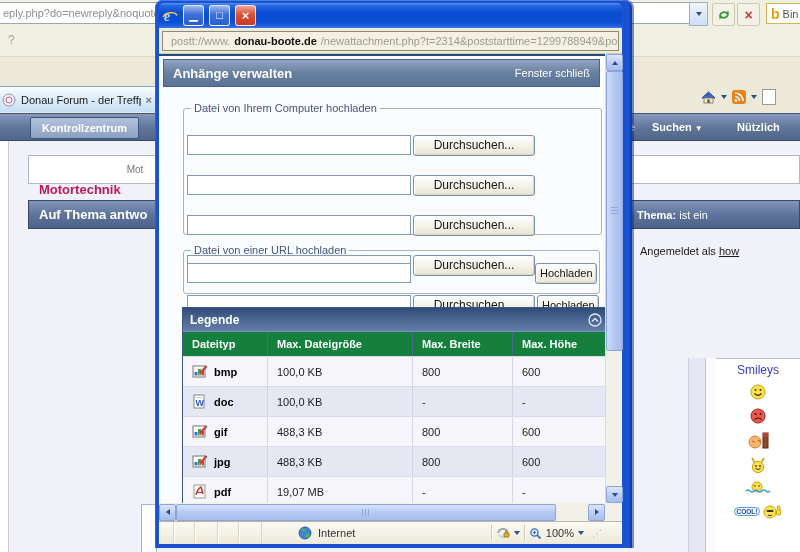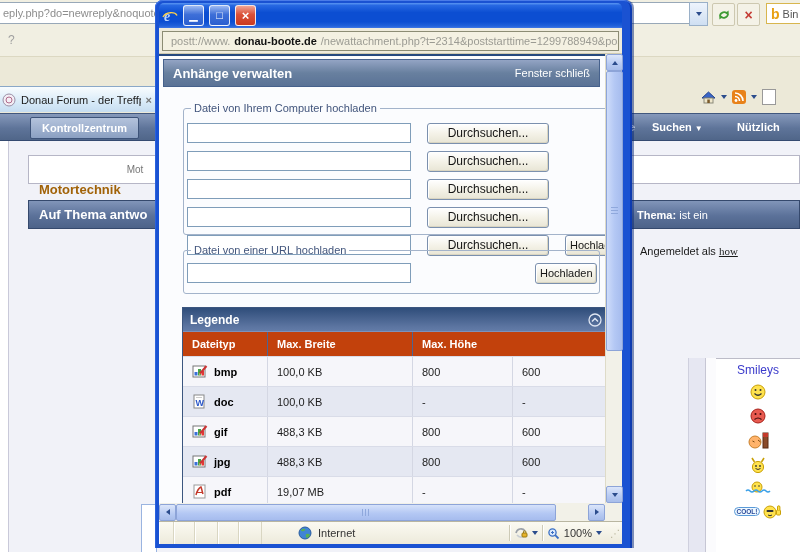--- a/index.html
+++ b/index.html
@@ -30,27 +30,27 @@
   .nav-btn{position:absolute;left:30px;top:3px;width:107px;height:20px;background:linear-gradient(180deg,#b4c3dc,#8ba0c2);border:1px solid #3d5379;border-radius:2px;color:#fff;font-weight:bold;display:flex;align-items:center;justify-content:center;}
   .nav-t{position:absolute;top:7px;color:#fff;font-weight:bold;white-space:nowrap;}
   .nav-frag{left:622px;}
   .nav-search{left:652px;}
   .nav-caret{font-size:8px;margin-left:3px;}
   .nav-useful{left:737px;}
 
   .bg-white-strip{position:absolute;left:0;top:141px;width:8px;height:411px;background:#fff;border-right:1px solid #c9c9d9;}
   .bg-lower{position:absolute;left:8px;top:141px;width:792px;height:411px;background:#f1f2f8;}
   .section-bar{position:absolute;left:28px;top:155px;width:772px;height:29px;background:#fff;border:1px solid #b6b6c6;display:flex;align-items:center;gap:6px;padding:0 10px;box-sizing:border-box;}
-  .sec-title{font-size:13px;font-weight:bold;color:#a16207;margin-top:40px;}
+  .sec-title{font-size:13px;font-weight:bold;color:#be185d;margin-top:40px;}
   .sec-sub{font-size:10px;color:#777;}
   .reply-bar{position:absolute;left:28px;top:200px;width:772px;height:29px;background:linear-gradient(180deg,#8195b9,#5b7199 55%,#4d6389);border:1px solid #35496d;color:#fff;display:flex;align-items:center;padding:0 10px;box-sizing:border-box;}
   .reply-title{font-size:13px;font-weight:bold;}
   .topic{position:absolute;left:608px;font-size:11px;white-space:nowrap;}
   .logged{position:absolute;left:640px;top:245px;color:#1a1a1a;}
-  .logged a{color:#1a1a1a;text-decoration:underline;font-family:Liberation Serif, serif;}
+  .logged a{color:#1a1a1a;text-decoration:underline;}
 
   .editor-strip1{position:absolute;left:688px;top:358px;width:17px;height:194px;background:#e6e7f2;border-left:1px solid #cfd0de;}
   .editor-strip2{position:absolute;left:705px;top:358px;width:10px;height:194px;background:#fbfbfd;border-left:1px solid #c6c6d4;border-right:1px solid #b9b9c9;}
   .smiley-panel{position:absolute;left:716px;top:358px;width:84px;height:194px;background:#fff;border-top:1px solid #bcbcc8;}
   .smiley-title{color:#3a3acb;text-align:center;margin-top:4px;font-size:12px;}
   .smiley-list{display:flex;flex-direction:column;align-items:center;gap:8px;margin-top:7px;}
   .smiley-item{display:flex;align-items:center;gap:2px;cursor:pointer;}
   .cool-bubble{font-size:6.5px;font-weight:bold;color:#2a4a9a;border:1px solid #5a9ad8;border-radius:5px;padding:0 2px;background:#eef8ff;}
   .bg-corner-widget{position:absolute;left:141px;top:504px;width:14px;height:48px;background:#fff;border:1px solid #9ab4e0;}
 
@@ -71,32 +71,32 @@
   .u-dom{color:#111;font-weight:bold;}
 
   .content{position:absolute;left:4px;top:54px;width:446px;height:449px;background:#fbfcfe;border-top:2px solid #26497e;box-sizing:border-box;overflow:hidden;}
   .page-header{position:absolute;left:4px;top:3px;width:437px;height:28px;background:linear-gradient(180deg,#93a4c4,#68809f 50%,#5a7296);border:1px solid #46618c;display:flex;align-items:center;justify-content:space-between;padding:0 9px;box-sizing:border-box;color:#fff;}
   .ph-title{font-size:13px;font-weight:bold;}
   .ph-close{font-size:11px;white-space:nowrap;cursor:pointer;}
   .fs{position:absolute;left:24px;width:417px;border:1px solid #a3b3ca;border-radius:3px;margin:0;padding:2px 2px 4px 3px;box-sizing:border-box;background:transparent;}
   .fs legend{font-size:11px;color:#42557c;padding:0 3px;margin-left:4px;}
   .fs1{top:46px;height:133px;}
   .fs2{top:188px;height:50px;}
-  .file-row{display:flex;align-items:center;gap:16px;height:22px;margin:6px 0;}
+  .file-row{display:flex;align-items:center;gap:2px;height:22px;margin:18px 0;}
   .url-row{margin-top:4px;justify-content:space-between;}
   .xp-input{width:218px;height:18px;border:1px solid #7f9db9;background:#fff;font-size:11px;padding:0 2px;font-family:"Liberation Sans",sans-serif;}
   .xp-btn{height:21px;border:1px solid #7b90ae;border-radius:3px;background:linear-gradient(180deg,#ffffff,#f3f1e6 55%,#e8e5d5);
           font-size:12px;color:#151515;box-shadow:inset 1px 1px 0 #fff,inset -1px -1px 0 #d9d5c2;padding:0 4px;cursor:pointer;
           font-family:"Liberation Sans",sans-serif;}
   .browse{width:122px;}
   .upload{width:62px;font-size:11px;}
 
   .legend-table{position:absolute;left:23px;top:251px;width:428px;border:1px solid #3c567f;box-sizing:border-box;}
   .tcat{height:23px;background:linear-gradient(180deg,#2f4d7a,#5b74a0 80%,#637ca8);display:flex;align-items:center;justify-content:space-between;padding:0 7px;color:#fff;font-weight:bold;font-size:12px;}
-  .thead{display:grid;grid-template-columns:85px 145px 100px 1fr;background:#c2410c;border-top:1px solid #7d92bb;}
+  .thead{display:grid;grid-template-columns:85px 145px 100px 1fr;background:#15803d;border-top:1px solid #7d92bb;}
   .th{color:#fff;font-weight:bold;padding:6px 0 6px 9px;border-right:1px solid #4c6492;}
   .th:last-child{border-right:none;}
   .trow{display:grid;grid-template-columns:85px 145px 100px 1fr;height:29px;background:#f6f6fa;border-top:1px solid #d9dce8;}
   .trow.alt{background:#e5e8f2;}
   .td{display:flex;align-items:center;padding-left:9px;color:#1c1c1c;border-right:1px solid #d4d7e3;}
   .td:last-child{border-right:none;}
   .td.type{gap:6px;font-weight:bold;color:#000;}
 
   .vscroll{position:absolute;right:10px;top:54px;width:17px;height:449px;background:#f2f1e8;border-left:1px solid #dedbc8;box-sizing:border-box;}
   .sbtn{width:17px;height:17px;background:linear-gradient(180deg,#dce6fa,#b7caf2 60%,#a8bdea);border:1px solid #8da4d8;border-radius:2px;box-sizing:border-box;display:flex;align-items:center;justify-content:center;}
@@ -110,21 +110,21 @@
   .hcorner{width:17px;height:17px;}
   .tri{display:inline-block;width:0;height:0;}
   .tri-down{border-left:3.5px solid transparent;border-right:3.5px solid transparent;border-top:4px solid #2b4c8c;}
   .tri-up{border-left:3.5px solid transparent;border-right:3.5px solid transparent;border-bottom:4px solid #2b4c8c;}
   .tri-left{border-top:3.5px solid transparent;border-bottom:3.5px solid transparent;border-right:4px solid #2b4c8c;}
   .tri-right{border-top:3.5px solid transparent;border-bottom:3.5px solid transparent;border-left:4px solid #2b4c8c;}
 
   .statusbar{position:absolute;left:4px;top:521px;width:463px;height:23px;background:linear-gradient(180deg,#fbfaf2,#edeadb);border-top:1px solid #b9b6a1;display:flex;align-items:center;color:#333;box-sizing:border-box;}
   .sb-pane{height:100%;border-right:1px solid #d9d6c2;box-shadow:inset 1px 0 0 #fff;}
   .sb-main{flex:1;display:flex;align-items:center;gap:6px;padding-left:36px;}
-  .sb-right{display:flex;align-items:center;gap:4px;padding-right:2px;}
+  .sb-right{display:flex;align-items:center;gap:4px;padding-right:20px;}
   .sb-div{width:1px;height:16px;background:#cdcab6;box-shadow:1px 0 0 #fff;}
   .sb-grip{color:#b8b49c;font-size:10px;padding-left:4px;}
   svg{display:block;}
 </style>
 </head>
 <body>
 
 <div class="screen">
 
   <div class="bg-addr-strip">
@@ -339,20 +339,21 @@
       <div class="legend-table">
         <div class="tcat">
           <span>Legende</span>
           <svg width="14" height="14" viewBox="0 0 14 14">
               <circle cx="7" cy="7" r="6" fill="none" stroke="#dfe6f2" stroke-width="1.3"></circle>
               <polyline points="4,8.5 7,5.5 10,8.5" fill="none" stroke="#dfe6f2" stroke-width="1.5"></polyline>
             </svg>
         </div>
         <div class="thead">
           <div class="th">Dateityp</div>
+          <div class="th">Max. Dateigröße</div>
           <div class="th">Max. Breite</div>
           <div class="th">Max. Höhe</div>
         </div>
 
         <div class="trow">
           <div class="td type">
               <svg width="16" height="15" viewBox="0 0 16 15">
                 <rect x="1" y="2" width="12" height="11" fill="#fff" stroke="#777"></rect>
                 <rect x="2.5" y="8" width="3" height="3.5" fill="#3a6fd8"></rect>
                 <rect x="6" y="5" width="3" height="6.5" fill="#43a047"></rect>

